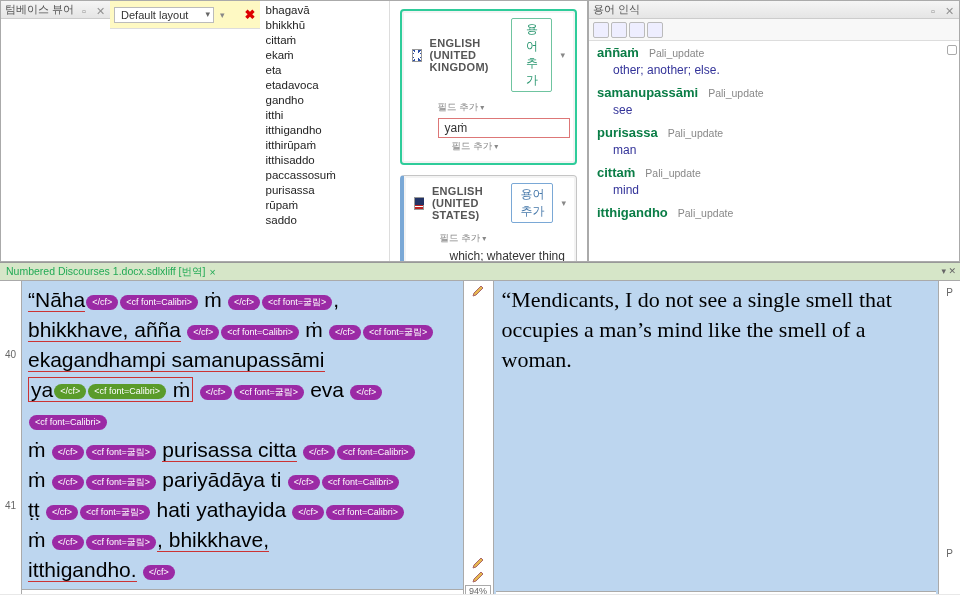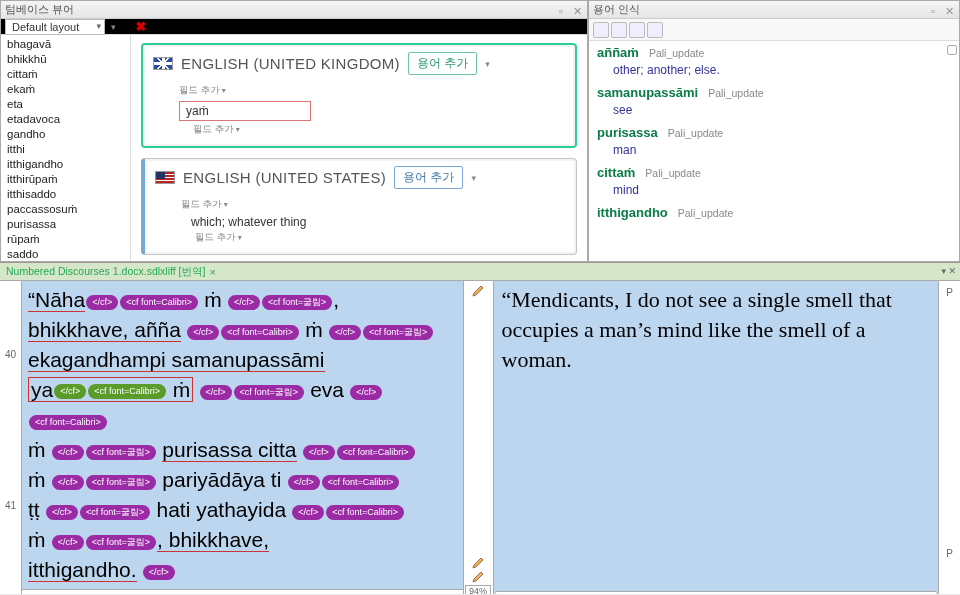--- a/index.html
+++ b/index.html
@@ -2,40 +2,40 @@
 <html><head>
 <meta charset="utf-8">
 <style>
 *{box-sizing:border-box;margin:0;padding:0;font-family:"Malgun Gothic",Arial,sans-serif}
 body{width:960px;height:595px;overflow:hidden;background:#e8e8e8;font-size:11px;color:#333}
 .top{display:flex;height:263px;border-bottom:1px solid #999}
 .panel{background:#fff;border:1px solid #aaa;display:flex;flex-direction:column}
 .pane-header{background:linear-gradient(#f5f5f5,#e5e5e5);border-bottom:1px solid #ccc;height:18px;display:flex;align-items:center;padding:0 4px;font-size:11px;color:#555;gap:4px}
 .pane-header .sp{flex:1}
 .pane-icon{width:10px;height:10px;opacity:.6;cursor:pointer}
-.left-top{width:588px;display:flex;flex-direction:column}
+.left-top{width:588px;display:flex;flex-direction:row}
 .left-body{flex:1;display:flex;overflow:hidden}
-.toolbar{height:16px;display:flex;align-items:center;padding:2px 4px;gap:6px;border-bottom:1px solid #ddd;background:#000000}
+.toolbar{height:28px;display:flex;align-items:center;padding:2px 4px;gap:6px;border-bottom:1px solid #ddd;background:#fef9c3}
 .layout-sel{border:1px solid #bbb;background:#fff;padding:1px 16px 1px 6px;font-size:11px;position:relative;width:100px}
 .layout-sel::after{content:"▾";position:absolute;right:3px;top:1px;font-size:9px;color:#666}
 .redx{color:#d00;font-weight:bold;font-size:13px;cursor:pointer}
 .wordlist{width:130px;border-right:1px solid #ddd;overflow:auto;padding:2px 6px;font-size:11.5px;line-height:15px}
 .wordlist div{white-space:nowrap;color:#222}
 .cards{flex:1;overflow:auto;padding:8px 10px;background:#fff}
 .card{border:1px solid #c5c5c5;border-radius:4px;margin-bottom:10px;padding:0;box-shadow:0 0 0 2px #f3f3f3 inset}
 .card.uk{border:2px solid #2ecc9a}
 .card.us{border-left:4px solid #7aa8d6}
 .card-head{display:flex;align-items:center;gap:8px;padding:7px 10px}
 .flag{width:20px;height:13px;border:1px solid #999;background:#fff;position:relative;display:inline-block}
 .flag.uk{background:linear-gradient(#2a4da6,#2a4da6)}
 .flag.uk::before{content:"";position:absolute;inset:0;background:linear-gradient(45deg,transparent 45%,#fff 45%,#fff 55%,transparent 55%),linear-gradient(-45deg,transparent 45%,#fff 45%,#fff 55%,transparent 55%)}
 .flag.uk::after{content:"";position:absolute;inset:0;background:linear-gradient(#fff,#fff) center/100% 3px no-repeat,linear-gradient(#fff,#fff) center/3px 100% no-repeat,linear-gradient(#c22,#c22) center/100% 2px no-repeat,linear-gradient(#c22,#c22) center/2px 100% no-repeat}
 .flag.us{background:linear-gradient(to bottom,#b22 0 14%,#fff 14% 28%,#b22 28% 42%,#fff 42% 56%,#b22 56% 70%,#fff 70% 84%,#b22 84% 100%)}
 .flag.us::after{content:"";position:absolute;left:0;top:0;width:9px;height:7px;background:#236}
-.lang-lbl{font-size:15px;font-weight:normal;color:#555;letter-spacing:.3px}
+.lang-lbl{font-size:11px;font-weight:bold;color:#555;letter-spacing:.3px}
 .addterm{border:1px solid #6fc4a0;background:#fff;color:#2a9770;font-size:12px;padding:2px 8px;border-radius:2px;cursor:pointer}
 .addterm.blue{border-color:#7aa8d6;color:#4678aa}
 .field-add{font-size:9.5px;color:#888;margin-top:2px}
 .field-add::after{content:" ▾";font-size:8px}
 .termbox{border:1px solid #d77;padding:2px 18px 2px 6px;font-size:12px;color:#333;margin:4px 8px 0 26px;width:132px}
 .termtext{font-size:12px;color:#333;margin-left:36px;margin-top:4px}
 .right-top{flex:1;display:flex;flex-direction:column}
 .tr-tools{height:22px;border-bottom:1px solid #ddd;display:flex;align-items:center;gap:2px;padding:0 4px;background:#f8f8f8}
 .ticon{width:16px;height:16px;border:1px solid #bbb;background:#eef;border-radius:2px;cursor:pointer}
 .tr-body{flex:1;overflow:auto;padding:4px 8px;position:relative}

